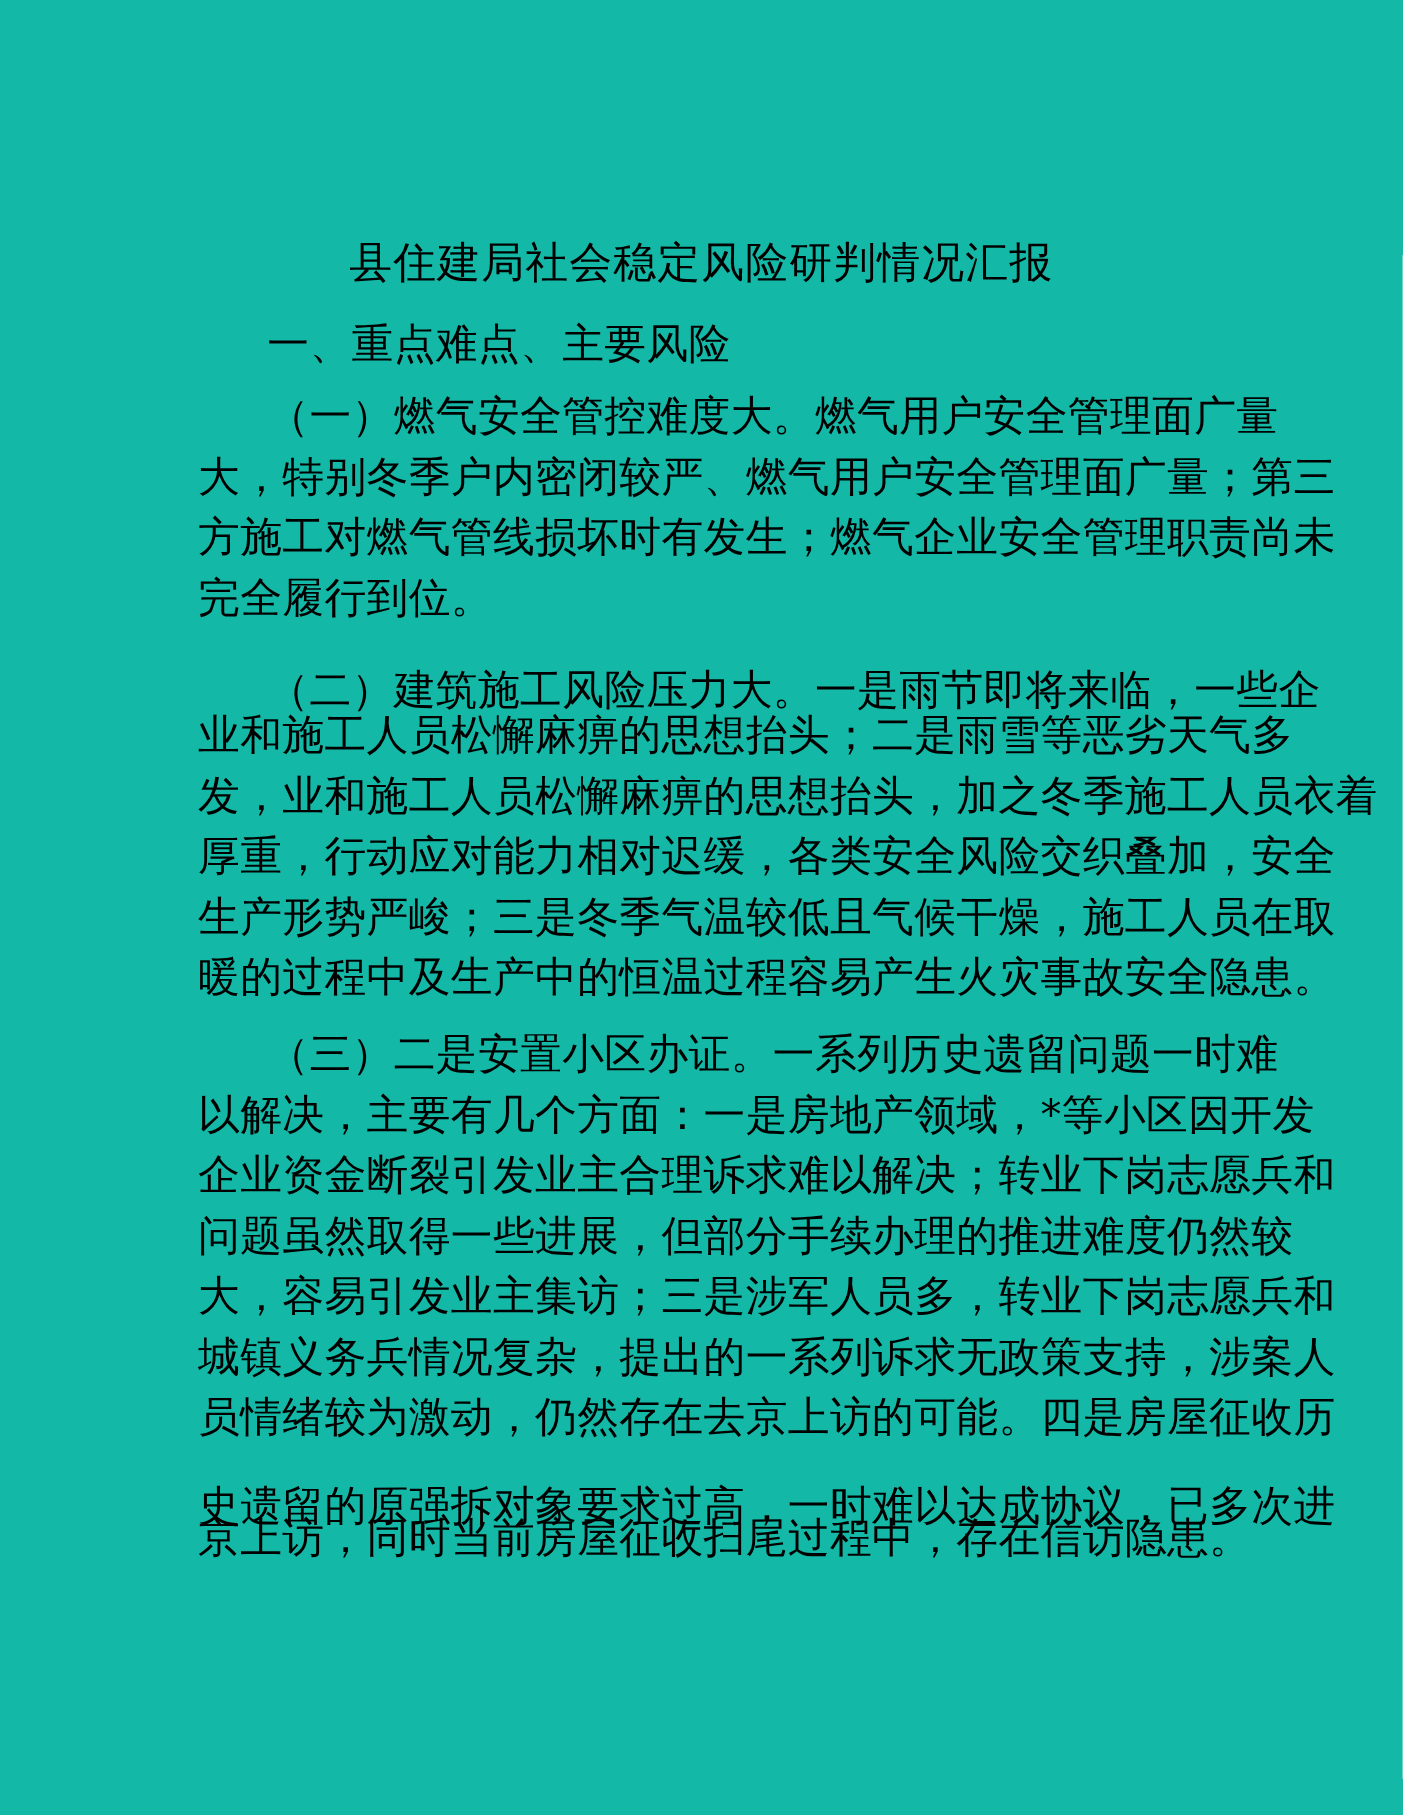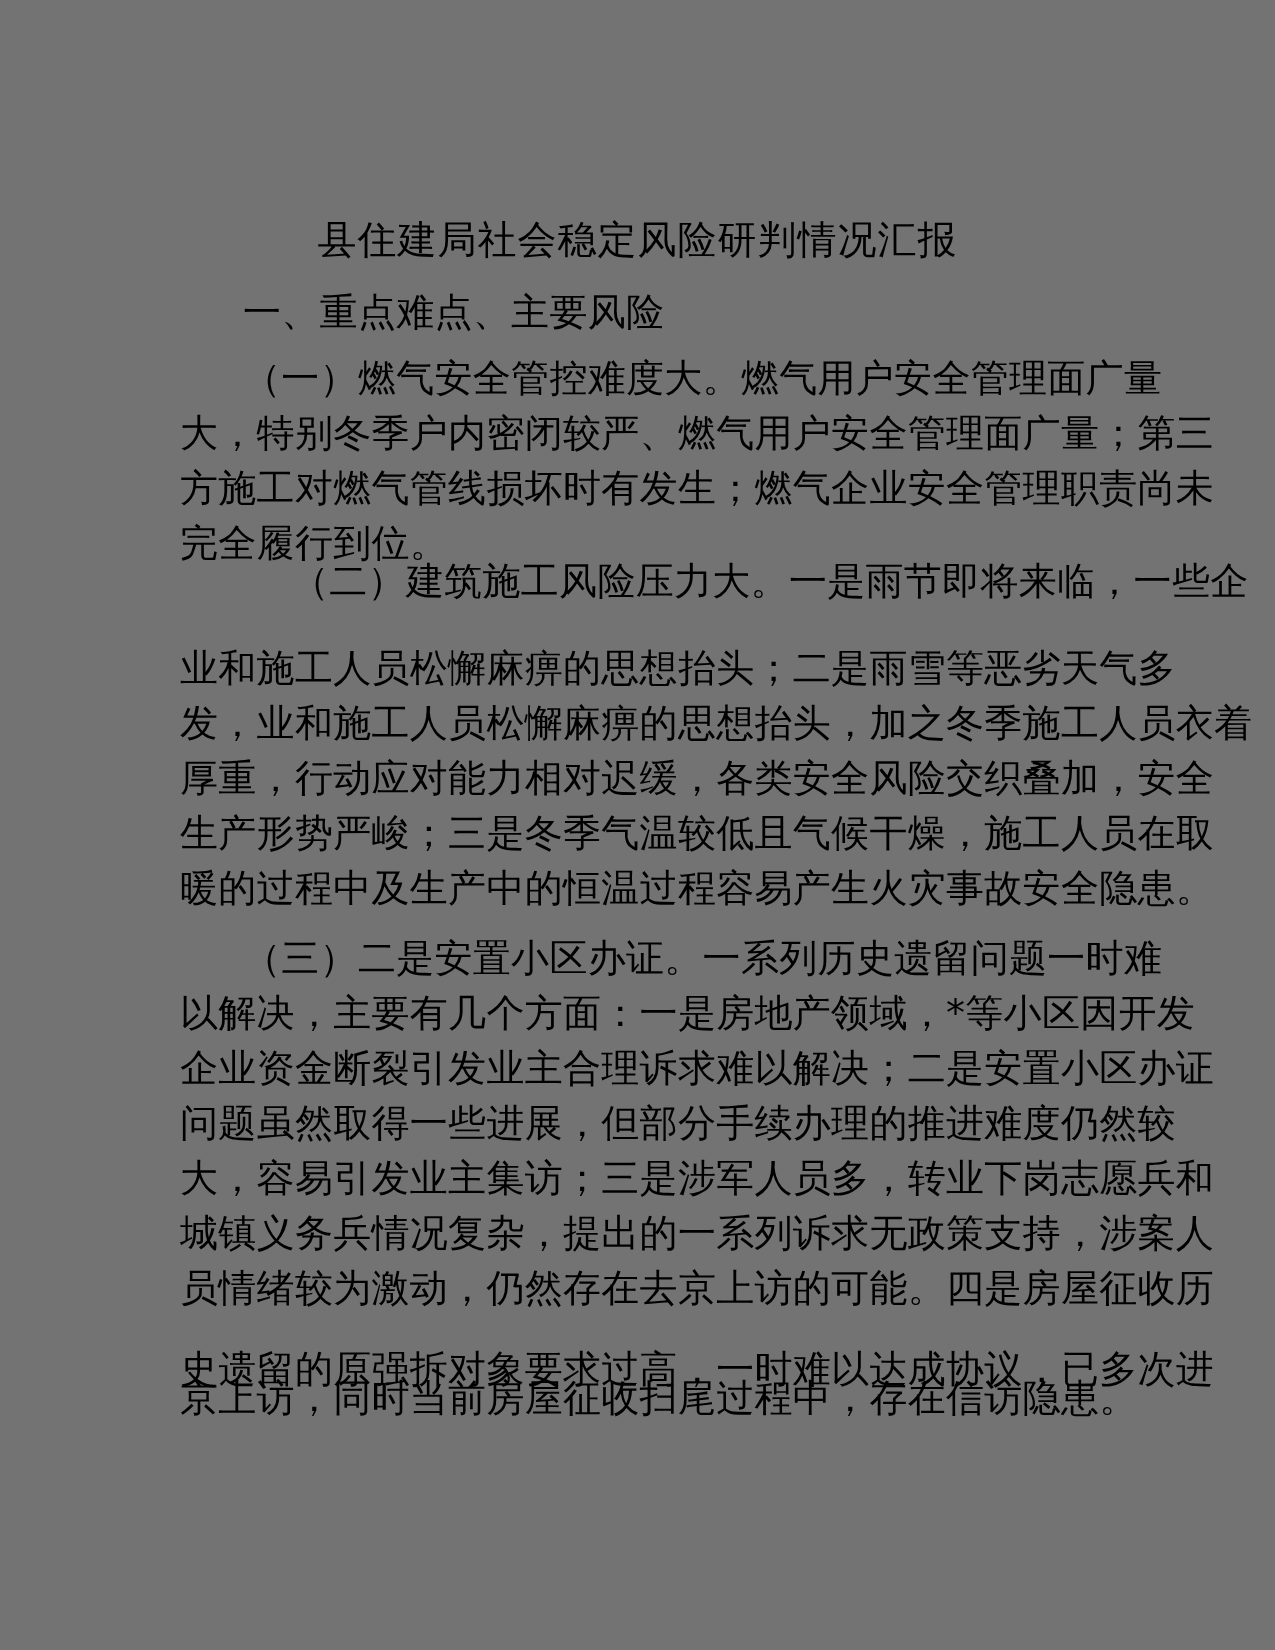--- a/index.html
+++ b/index.html
@@ -13,21 +13,21 @@
       position: relative;
       overflow: hidden;
       font-family: "DejaVu Sans", "Liberation Sans", sans-serif;
       color: #000000;
     }
     .page {
       position: absolute;
       left: 0; top: 0;
       width: 1275px;
       height: 1650px;
-      background: #737373;
+      background: #14b8a6;
     }
     .title {
       position: absolute;
       left: 0;
       width: 1275px;
       top: 212px;
       text-align: center;
       font-size: 39px;
       line-height: 56px;
       letter-spacing: 1px;
@@ -53,32 +53,32 @@
   <div class="line indent" style="top:292px;">一、重点难点、主要风险</div>
 
   <div>
     <div class="line indent" style="top:358px;">（一）燃气安全管控难度大。燃气用户安全管理面广量</div>
     <div class="line" style="top:413px;">大，特别冬季户内密闭较严、燃气用户安全管理面广量；第三</div>
     <div class="line" style="top:468px;">方施工对燃气管线损坏时有发生；燃气企业安全管理职责尚未</div>
     <div class="line" style="top:523px;">完全履行到位。</div>
   </div>
 
   <div>
-    <div class="line indent" style="top:561px;margin-left:48px;">（二）建筑施工风险压力大。一是雨节即将来临，一些企</div>
+    <div class="line indent" style="top:607px;">（二）建筑施工风险压力大。一是雨节即将来临，一些企</div>
     <div class="line" style="top:648px;">业和施工人员松懈麻痹的思想抬头；二是雨雪等恶劣天气多</div>
     <div class="line" style="top:703px;">发，业和施工人员松懈麻痹的思想抬头，加之冬季施工人员衣着</div>
     <div class="line" style="top:758px;">厚重，行动应对能力相对迟缓，各类安全风险交织叠加，安全</div>
     <div class="line" style="top:813px;">生产形势严峻；三是冬季气温较低且气候干燥，施工人员在取</div>
     <div class="line" style="top:868px;">暖的过程中及生产中的恒温过程容易产生火灾事故安全隐患。</div>
   </div>
 
   <div>
     <div class="line indent" style="top:938px;">（三）二是安置小区办证。一系列历史遗留问题一时难</div>
     <div class="line" style="top:993px;">以解决，主要有几个方面：一是房地产领域，*等小区因开发</div>
-    <div class="line" style="top:1048px;">企业资金断裂引发业主合理诉求难以解决；二是安置小区办证</div>
+    <div class="line" style="top:1048px;">企业资金断裂引发业主合理诉求难以解决；转业下岗志愿兵和</div>
     <div class="line" style="top:1103px;">问题虽然取得一些进展，但部分手续办理的推进难度仍然较</div>
     <div class="line" style="top:1158px;">大，容易引发业主集访；三是涉军人员多，转业下岗志愿兵和</div>
     <div class="line" style="top:1213px;">城镇义务兵情况复杂，提出的一系列诉求无政策支持，涉案人</div>
     <div class="line" style="top:1268px;">员情绪较为激动，仍然存在去京上访的可能。四是房屋征收历</div>
     <div class="line" style="top:1323px;margin-top:26px;">史遗留的原强拆对象要求过高，一时难以达成协议，已多次进</div>
     <div class="line" style="top:1378px;">京上访，同时当前房屋征收扫尾过程中，存在信访隐患。</div>
   </div>
 
 </div>
 

